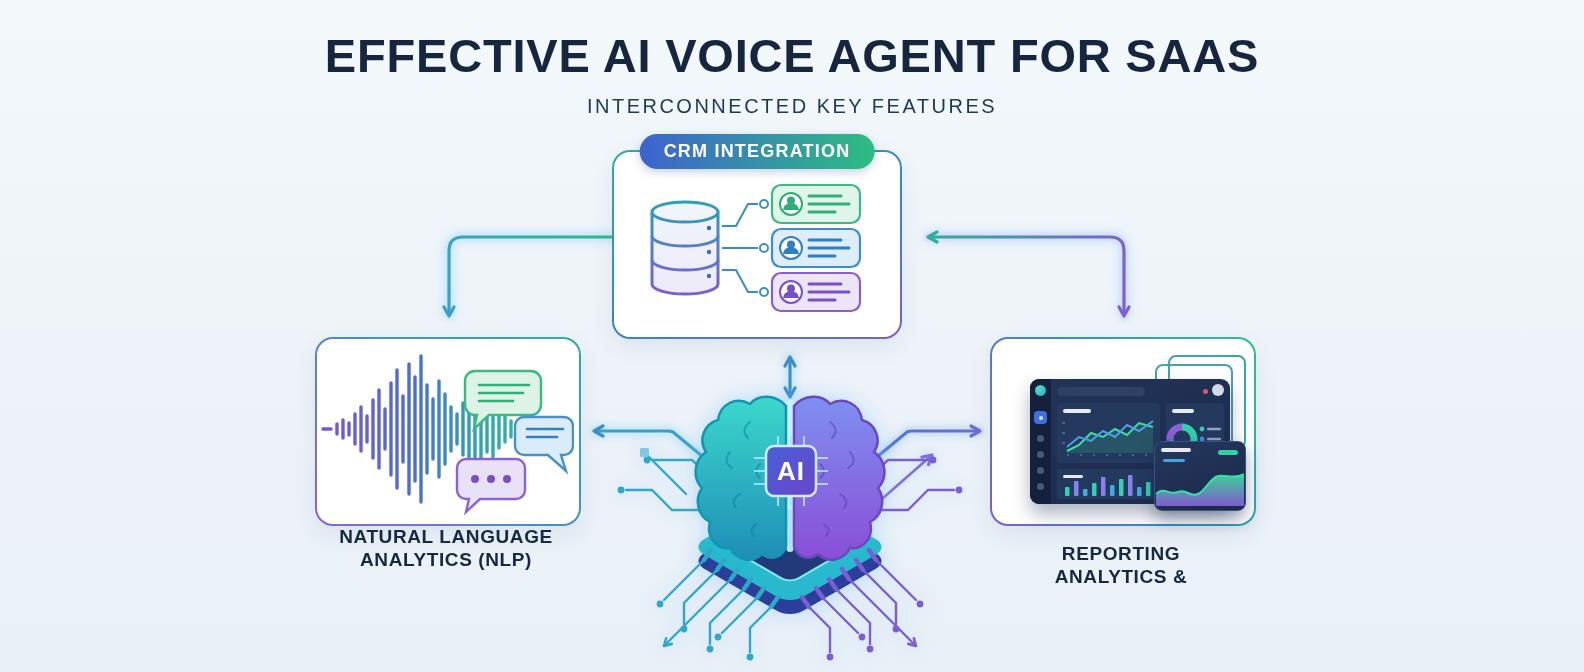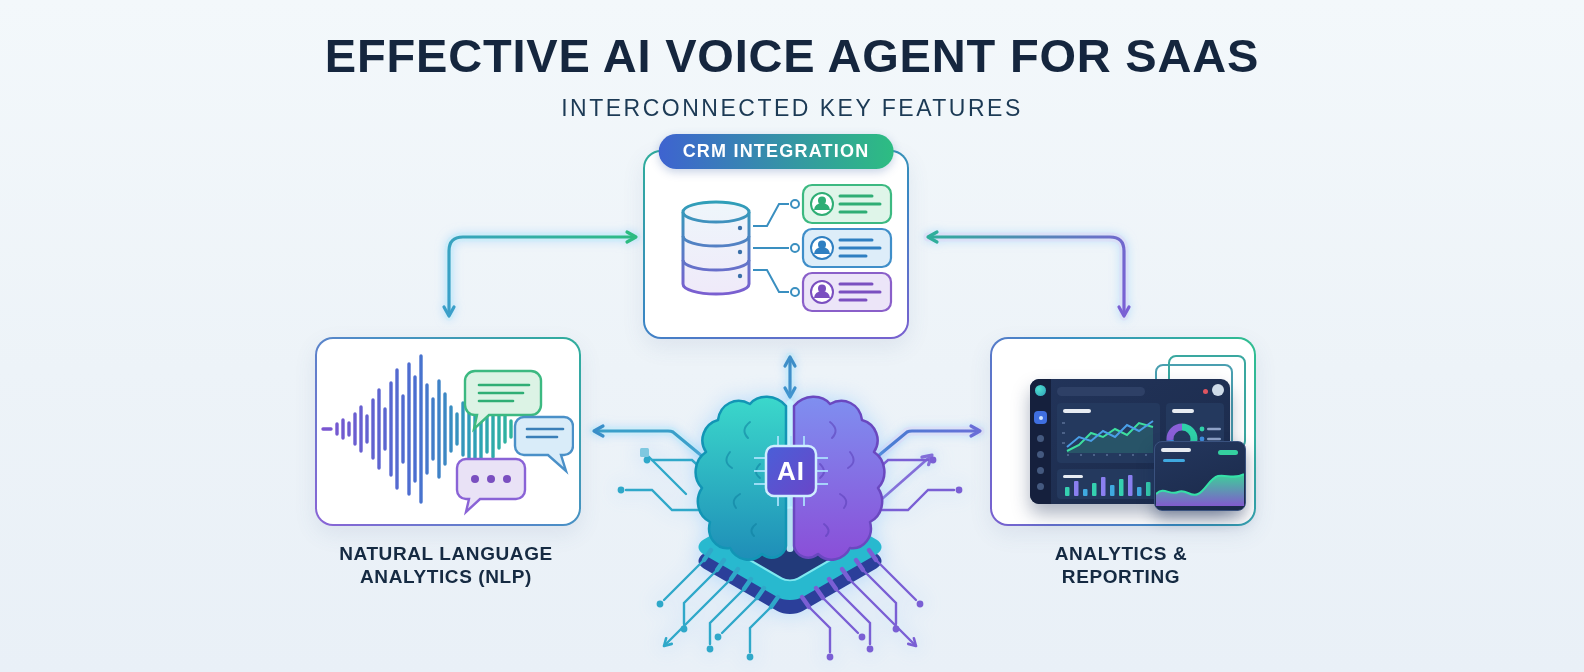--- a/index.html
+++ b/index.html
@@ -2,39 +2,39 @@
 <html><head>
 <meta charset="utf-8">
 <style>
   html,body{margin:0;padding:0;background:#dfe7ef;}
   .stage{position:relative;width:1584px;height:672px;overflow:hidden;
     background:linear-gradient(180deg,#f3f8fb 0%,#edf3f8 55%,#e9f0f7 100%);
     font-family:"Liberation Sans",sans-serif;}
   
   .hdr{position:absolute;left:0;top:28px;width:100%;text-align:center;}
   .title{font-size:47px;font-weight:800;letter-spacing:.8px;color:#15263e;}
-  .subtitle{margin-top:12px;font-size:23px;font-weight:500;letter-spacing:2.5px;color:#1c3a55;}
+  .subtitle{margin-top:12px;font-size:20px;font-weight:500;letter-spacing:2.5px;color:#1c3a55;}
   
   .gbox{position:absolute;border:2.5px solid transparent;border-radius:18px;
     background:linear-gradient(#ffffff,#ffffff) padding-box,var(--bstroke) border-box;
     box-shadow:0 8px 22px rgba(70,100,150,.10);}
-  .box-crm{left:643px;top:150px;width:262px;height:185px;
+  .box-crm{left:612px;top:150px;width:262px;height:185px;padding-left:24px;
     --bstroke:linear-gradient(155deg,#2fae9b 0%,#3a86c4 55%,#7a5fd0 100%);}
   .box-nlp{left:315px;top:337px;width:262px;height:185px;
     --bstroke:linear-gradient(45deg,#8a63d6 0%,#4a8fc6 55%,#2fae9b 100%);}
   .box-ana{left:990px;top:337px;width:262px;height:185px;
     --bstroke:linear-gradient(60deg,#7a5fd0 0%,#3a8fc4 50%,#2fbf8f 100%);}
   .crm-badge{position:absolute;left:50%;top:-18px;transform:translateX(-50%);
     background:linear-gradient(90deg,#3e63d0 0%,#2dbd82 100%);color:#fff;
     font-weight:800;font-size:18px;letter-spacing:1.2px;line-height:35px;height:35px;
     padding:0 24px;border-radius:18px;white-space:nowrap;
     box-shadow:0 3px 10px rgba(50,90,160,.28);}
   .node-label{position:absolute;text-align:center;font-weight:800;font-size:19px;
     letter-spacing:.6px;color:#152a42;line-height:1.2;}
-  .lbl-nlp{left:296px;top:543px;width:300px;}
+  .lbl-nlp{left:296px;top:526px;width:300px;}
   .lbl-ana{left:1021px;top:543px;width:200px;}
   .boxsvg{position:absolute;left:0;top:0;}
   
   .wires{position:absolute;left:0;top:0;filter:drop-shadow(0 0 5px rgba(130,200,255,.55));}
   .chip{position:absolute;left:600px;top:342px;filter:drop-shadow(0 0 10px rgba(120,190,255,.45));}
   
   .dash{position:absolute;left:0;top:0;width:262px;height:185px;}
   .ghost{position:absolute;border:2px solid #3aa8a0;border-radius:8px;background:transparent;}
   .g1{left:176px;top:16px;width:74px;height:90px;}
   .g2{left:163px;top:25px;width:74px;height:90px;border-color:#4a9fb0;}
@@ -448,17 +448,17 @@
                 <stop offset="1" stop-color="#8a5fd8"></stop>
               </linearGradient>
           </defs>
           <path d="M0,38 V26 C8,18 14,28 22,24 C30,20 34,30 42,26 C50,22 54,10 62,8 C70,6 78,12 88,6 V38 Z" fill="url(#areaGrad)" opacity=".92"></path>
           <path d="M0,26 C8,18 14,28 22,24 C30,20 34,30 42,26 C50,22 54,10 62,8 C70,6 78,12 88,6" fill="none" stroke="#35e0a8" stroke-width="2"></path>
         </svg>
       </div>
     </div>
   </div>
   <div class="node-label lbl-ana">
+    <div>REPORTING</div>
     <div>ANALYTICS &amp;</div>
-    <div>REPORTING</div>
   </div>
 
 </div>
 
 </body></html>

